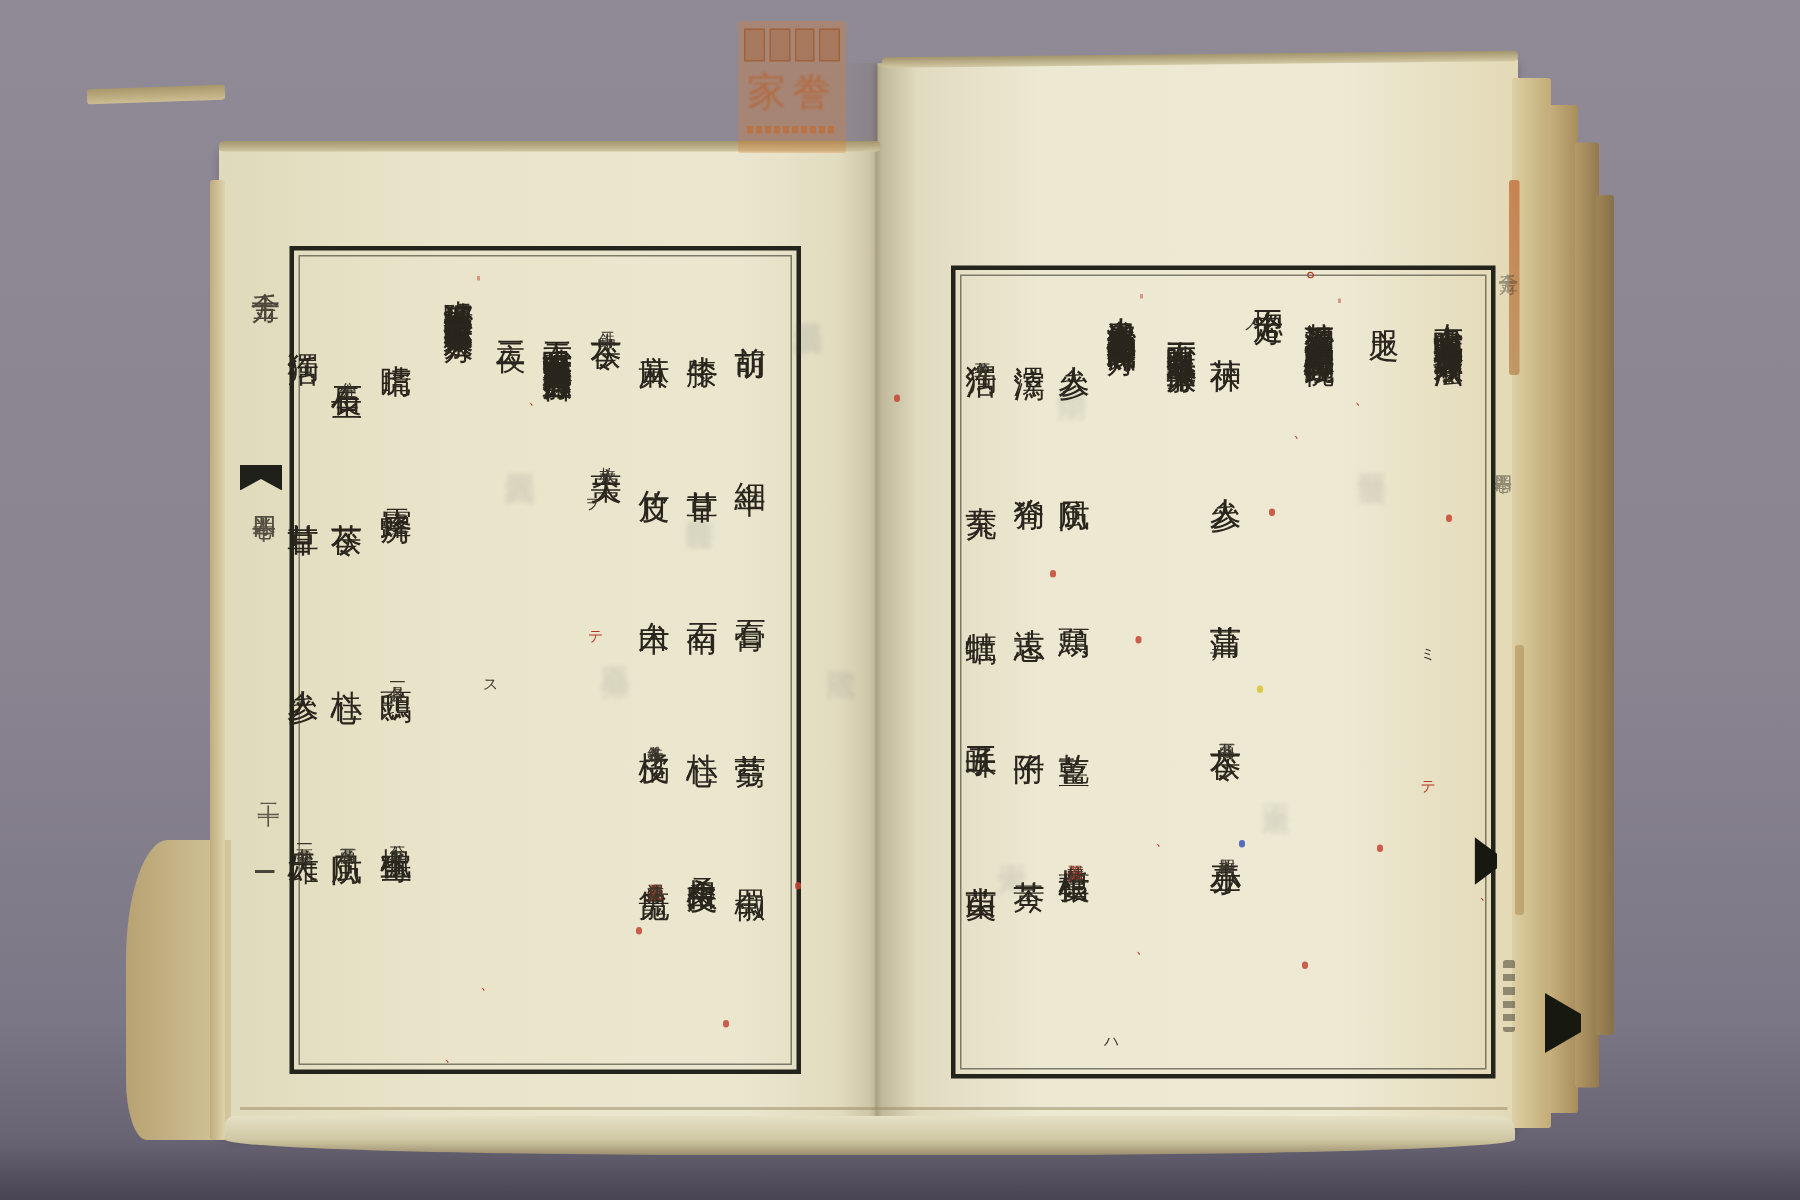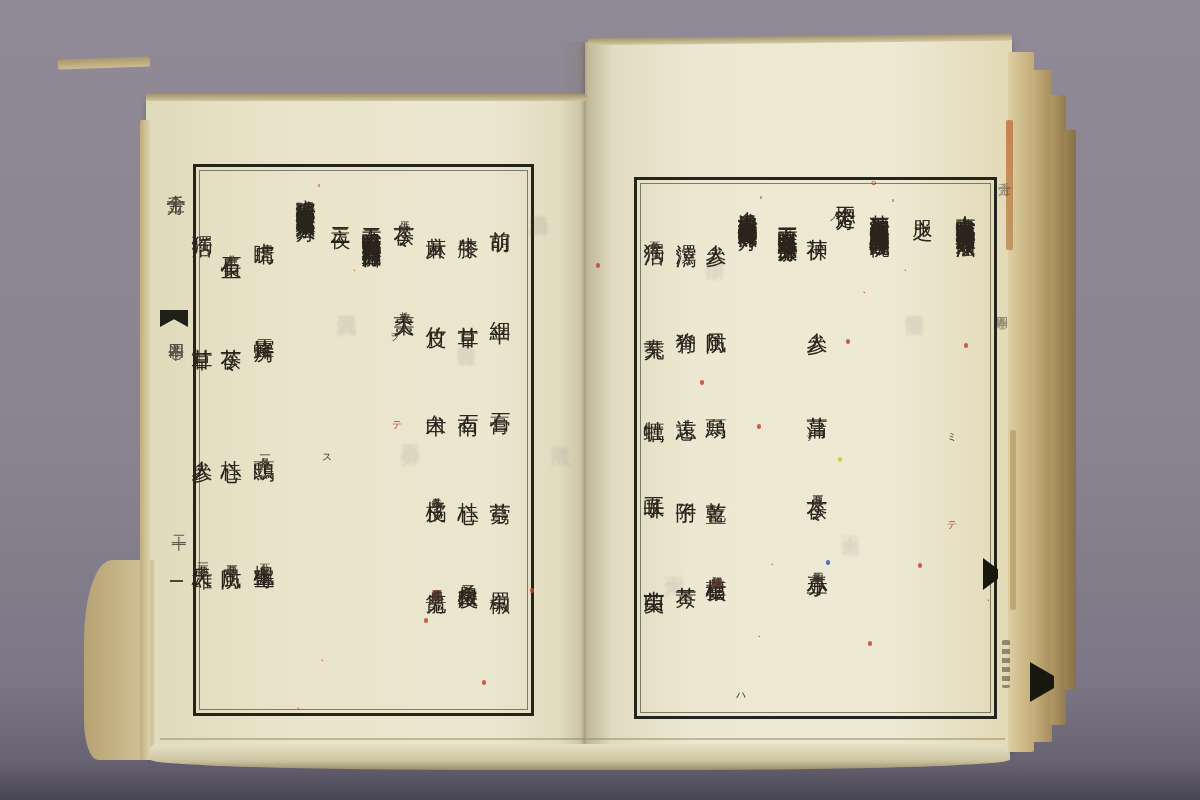--- a/index.html
+++ b/index.html
@@ -91,20 +91,30 @@
   <div class="vsmall" style="left:166px;top:332px;font-size:16px;line-height:20px;opacity:.85;">卷四十四</div>
   <div class="vsmall" style="left:170px;top:524px;font-size:15px;line-height:18px;opacity:.8;">十二</div>
   <div class="pgdash" style="left:170px;top:580px;width:13px;height:2px;"></div>
 
   <div class="vsmall" style="left:996px;top:172px;font-size:13px;line-height:16px;opacity:.45;">千金方</div>
   <div class="vsmall" style="left:994px;top:308px;font-size:12px;line-height:15px;opacity:.5;">卷四十四</div>
   <div class="wedge" style="left:983px;top:558px;width:15px;height:32px;"></div>
   <div class="strip" style="left:1002px;top:640px;width:8px;height:48px;background:repeating-linear-gradient(180deg,rgba(60,55,40,.5) 0 5px,rgba(60,55,40,0) 5px 9px);"></div>
   <div class="wedge" style="left:1030px;top:662px;width:24px;height:40px;"></div>
 
+  <div class="abs wm">
+    <div class="wm-boxes">
+      <div class="wm-box"></div>
+      <div class="wm-box"></div>
+      <div class="wm-box"></div>
+      <div class="wm-box"></div>
+    </div>
+    <div class="wm-glyphs">家誊</div>
+    <div class="wm-url"></div>
+  </div>
 
   <div id="cols">
       <div class="vcol" style="left: 950px; top: 200px; height: 520px;"><span>右十七味㕮咀以水二斗煮取四升分四服亦可如煮散法</span></div>
       <div class="vcol" style="left: 907px; top: 204px; height: 520px;"><span>服之</span></div>
       <div class="vcol" style="left: 864px; top: 178px; height: 520px;"><span class="red">。</span><span class="emph">茯神湯</span><span>治五邪氣入人體中見鬼妄語有所見聞心悸跳動恍</span></div>
       <div class="vcol" style="left: 830px; top: 190px; height: 520px;"><span>惚不定方</span></div>
       <div class="vcol drugcol" style="left: 801px; top: 222px; height: 520px;">
         <div class="drug" style="top: 0px;"><span>茯神</span></div>
         <div class="drug" style="top: 94px;"><span>人參</span></div>
         <div class="drug" style="top: 178px;"><span>菖蒲</span></div>

